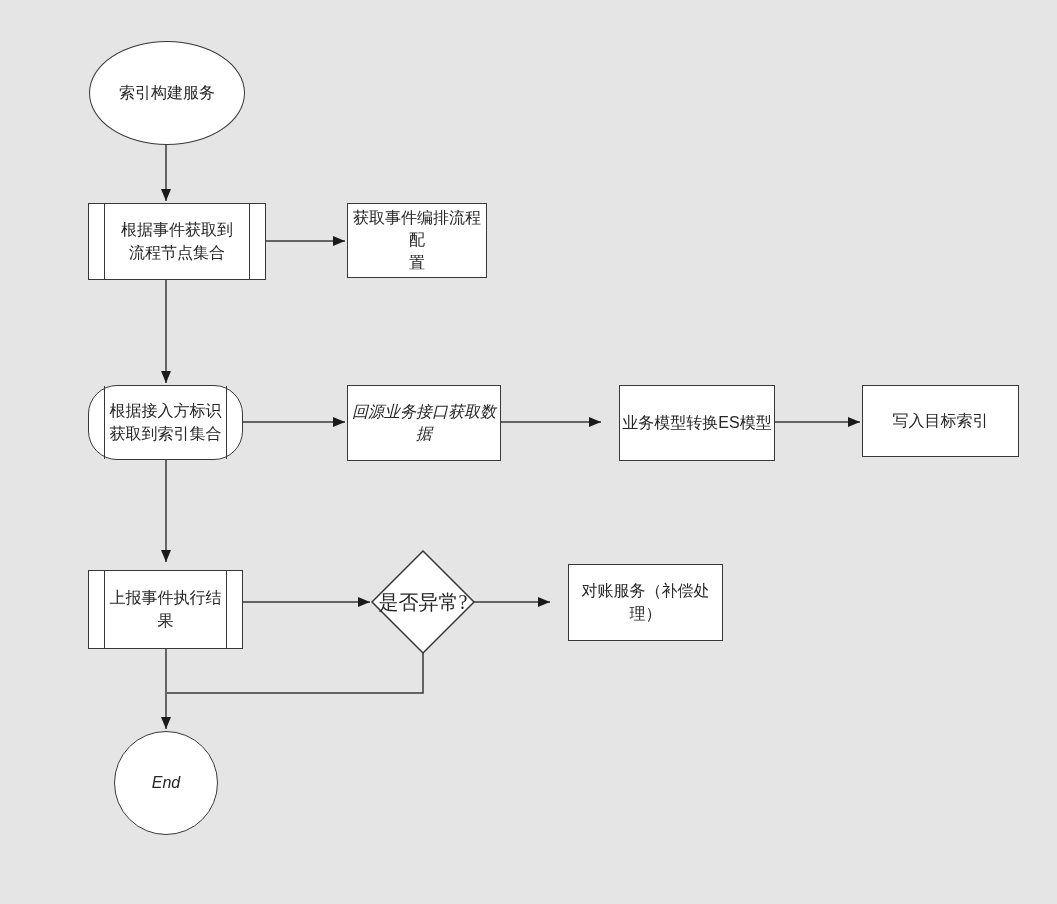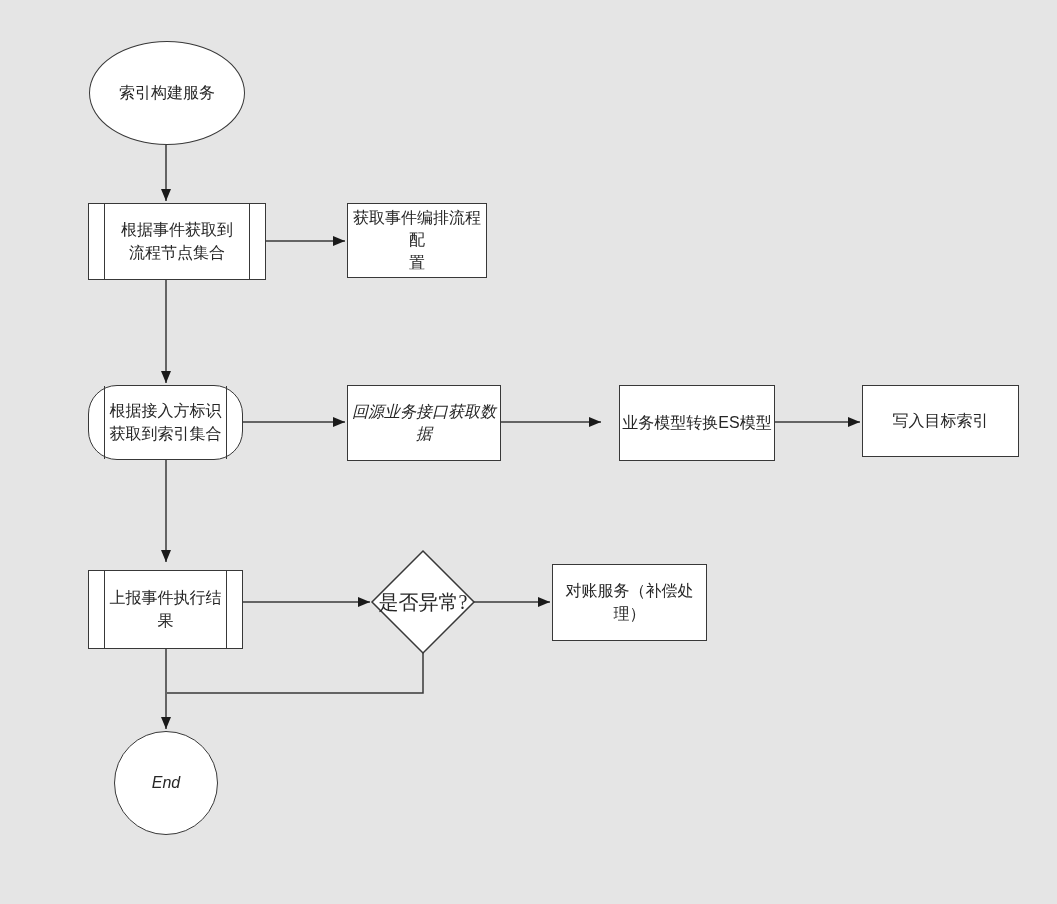--- a/index.html
+++ b/index.html
@@ -37,21 +37,21 @@
   }
   
   #n-start   { left: 89px;  top: 41px;  width: 156px; height: 104px; }
   #n-sub1    { left: 88px;  top: 203px; width: 178px; height: 77px; }
   #n-box2    { left: 347px; top: 203px; width: 140px; height: 75px; }
   #n-sub2    { left: 88px;  top: 385px; width: 155px; height: 75px; border-radius: 29px; }
   #n-box3    { left: 347px; top: 385px; width: 154px; height: 76px; font-style: italic; }
   #n-box4    { left: 603px; top: 385px; width: 156px; height: 76px; margin-left: 16px; }
   #n-box5    { left: 862px; top: 385px; width: 157px; height: 72px; }
   #n-sub3    { left: 88px;  top: 564px; width: 155px; height: 79px; margin-top: 6px; }
-  #n-box6    { left: 552px; top: 564px; width: 155px; height: 77px; }
+  #n-box6    { left: 568px; top: 564px; width: 155px; height: 77px; }
   #n-end     { left: 114px; top: 731px; width: 104px; height: 104px; }
   #n-decision-label { left: 353px; top: 566px; width: 140px; height: 72px; }
 </style>
 </head>
 <body>
 
 <div class="canvas">
 
   <svg class="connectors" width="1057" height="904" viewBox="0 0 1057 904">
     <defs>

